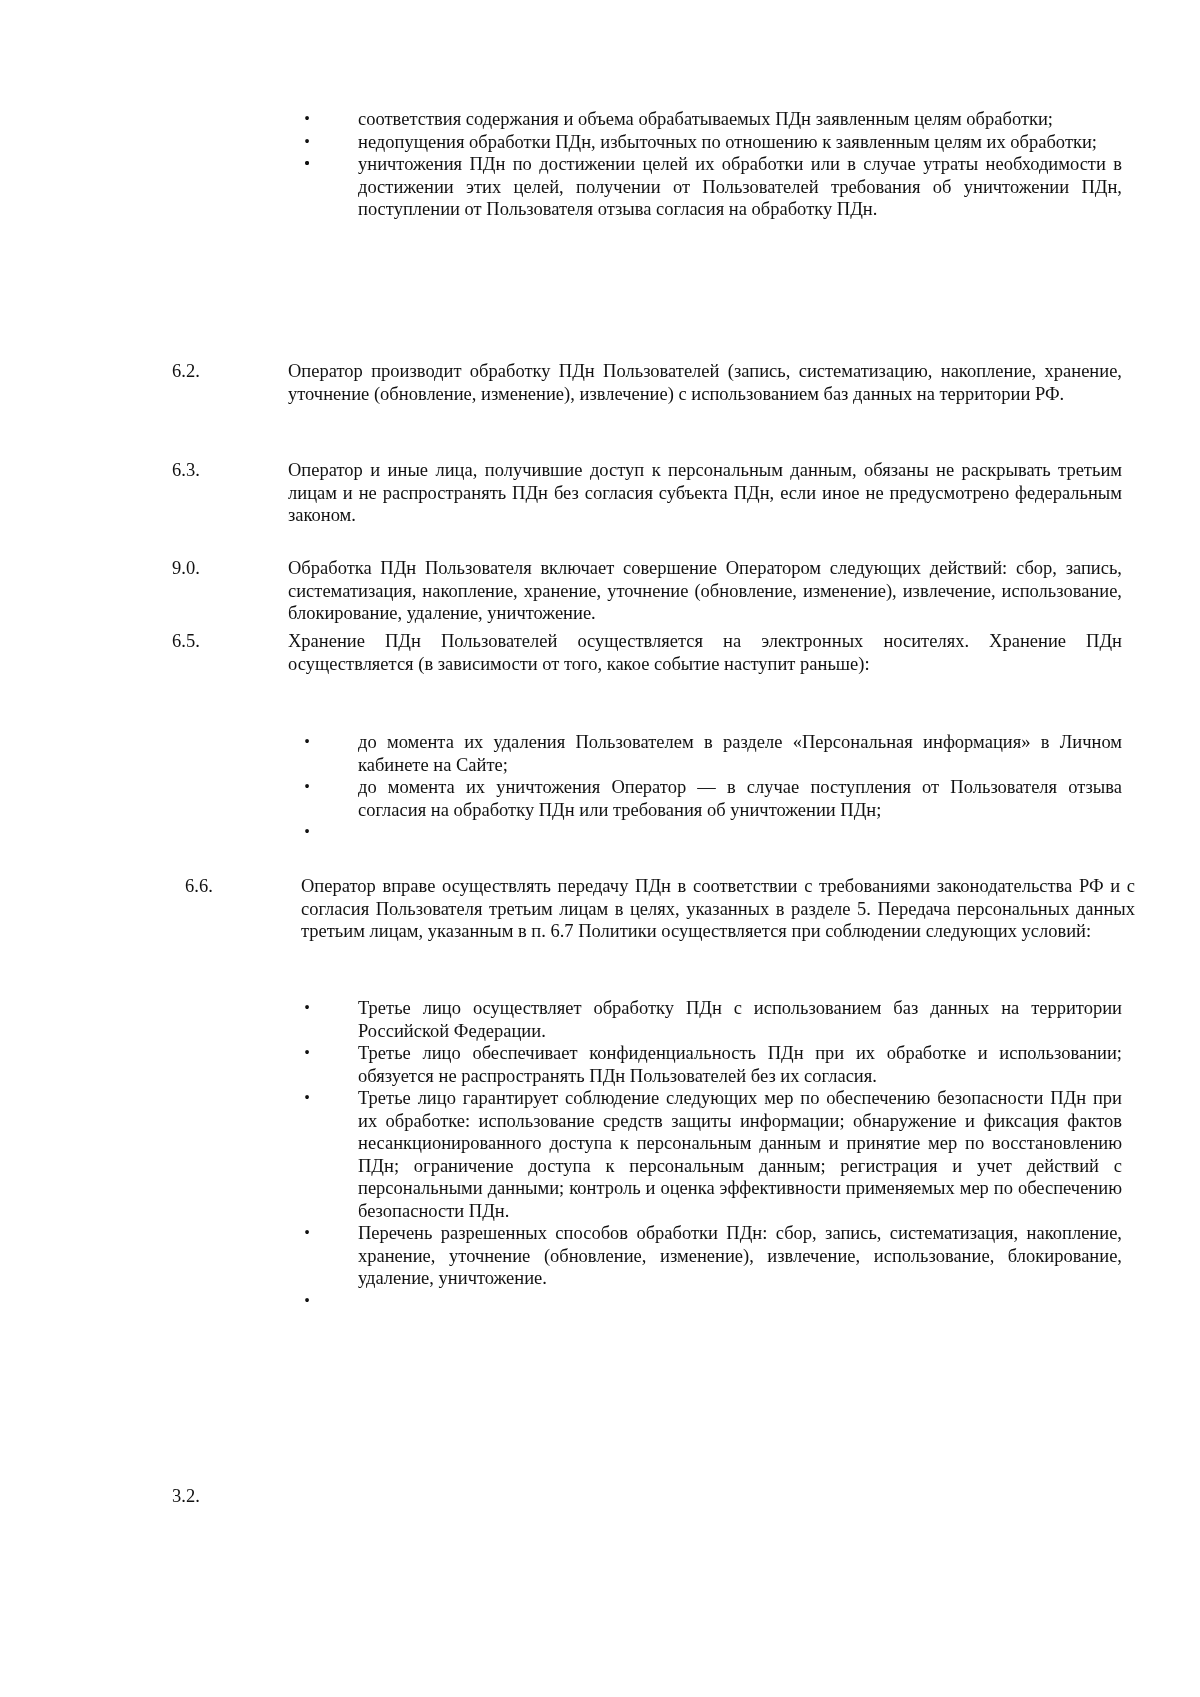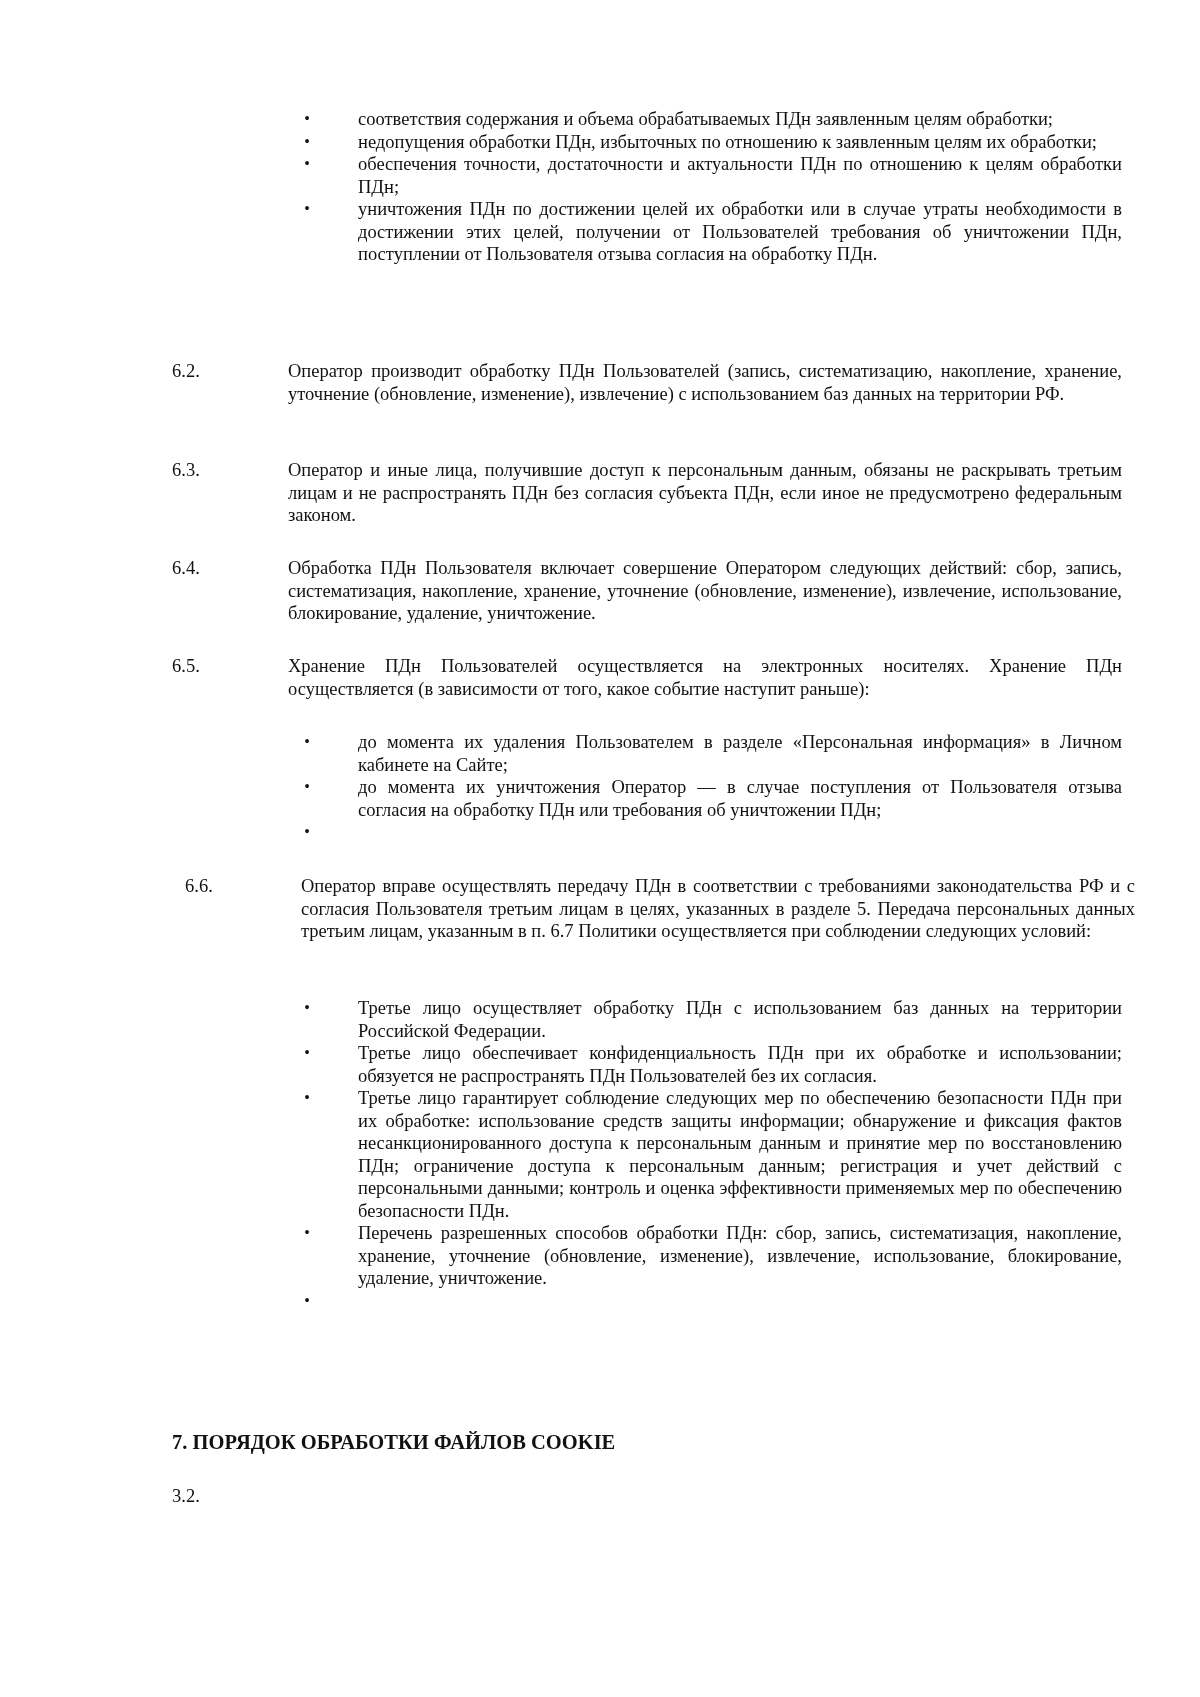--- a/index.html
+++ b/index.html
@@ -35,44 +35,43 @@
     <li class="bullet-item">
       <span class="bullet-dot">•</span>
       <span class="bullet-text">соответствия содержания и объема обрабатываемых ПДн заявленным целям обработки;</span>
     </li>
     <li class="bullet-item">
       <span class="bullet-dot">•</span>
       <span class="bullet-text">недопущения обработки ПДн, избыточных по отношению к заявленным целям их обработки;</span>
     </li>
     <li class="bullet-item">
       <span class="bullet-dot">•</span>
-      <span class="bullet-text">обеспечения точности, достаточности и актуальности ПДн по отношению к целям обработки ПДн;</span>
     </li>
     <li class="bullet-item">
       <span class="bullet-dot">•</span>
       <span class="bullet-text">уничтожения ПДн по достижении целей их обработки или в случае утраты необходимости в достижении этих целей, получении от Пользователей требования об уничтожении ПДн, поступлении от Пользователя отзыва согласия на обработку ПДн.</span>
     </li>
   </ul>
 
   <div class="clause" style="top:360px;">
     <span class="clause-num">6.2.</span>
     <span class="clause-text">Оператор производит обработку ПДн Пользователей (запись, систематизацию, накопление, хранение, уточнение (обновление, изменение), извлечение) с использованием баз данных на территории РФ.</span>
   </div>
 
   <div class="clause" style="top:459px;">
     <span class="clause-num">6.3.</span>
     <span class="clause-text">Оператор и иные лица, получившие доступ к персональным данным, обязаны не раскрывать третьим лицам и не распространять ПДн без согласия субъекта ПДн, если иное не предусмотрено федеральным законом.</span>
   </div>
 
   <div class="clause" style="top:557px;">
-    <span class="clause-num">6.4.</span>
+    <span class="clause-num">9.0.</span>
     <span class="clause-text">Обработка ПДн Пользователя включает совершение Оператором следующих действий: сбор, запись, систематизация, накопление, хранение, уточнение (обновление, изменение), извлечение, использование, блокирование, удаление, уничтожение.</span>
   </div>
 
-  <div class="clause" style="top:655px;">
+  <div class="clause" style="top:630px;">
     <span class="clause-num">6.5.</span>
     <span class="clause-text">Хранение ПДн Пользователей осуществляется на электронных носителях. Хранение ПДн осуществляется (в зависимости от того, какое событие наступит раньше):</span>
   </div>
   <ul class="bullets" style="top:731px;">
     <li class="bullet-item">
       <span class="bullet-dot">•</span>
       <span class="bullet-text">до момента их удаления Пользователем в разделе «Персональная информация» в Личном кабинете на Сайте;</span>
     </li>
     <li class="bullet-item">
       <span class="bullet-dot">•</span>
@@ -102,19 +101,18 @@
     </li>
     <li class="bullet-item">
       <span class="bullet-dot">•</span>
       <span class="bullet-text">Перечень разрешенных способов обработки ПДн: сбор, запись, систематизация, накопление, хранение, уточнение (обновление, изменение), извлечение, использование, блокирование, удаление, уничтожение.</span>
     </li>
     <li class="bullet-item">
       <span class="bullet-dot">•</span>
     </li>
   </ul>
 
-  <div class="section-heading" style="top:1431px;">7. ПОРЯДОК ОБРАБОТКИ ФАЙЛОВ COOKIE</div>
 
   <div class="clause" style="top:1485px;">
     <span class="clause-num">3.2.</span>
   </div>
 
 </div>
 
 </body></html>

